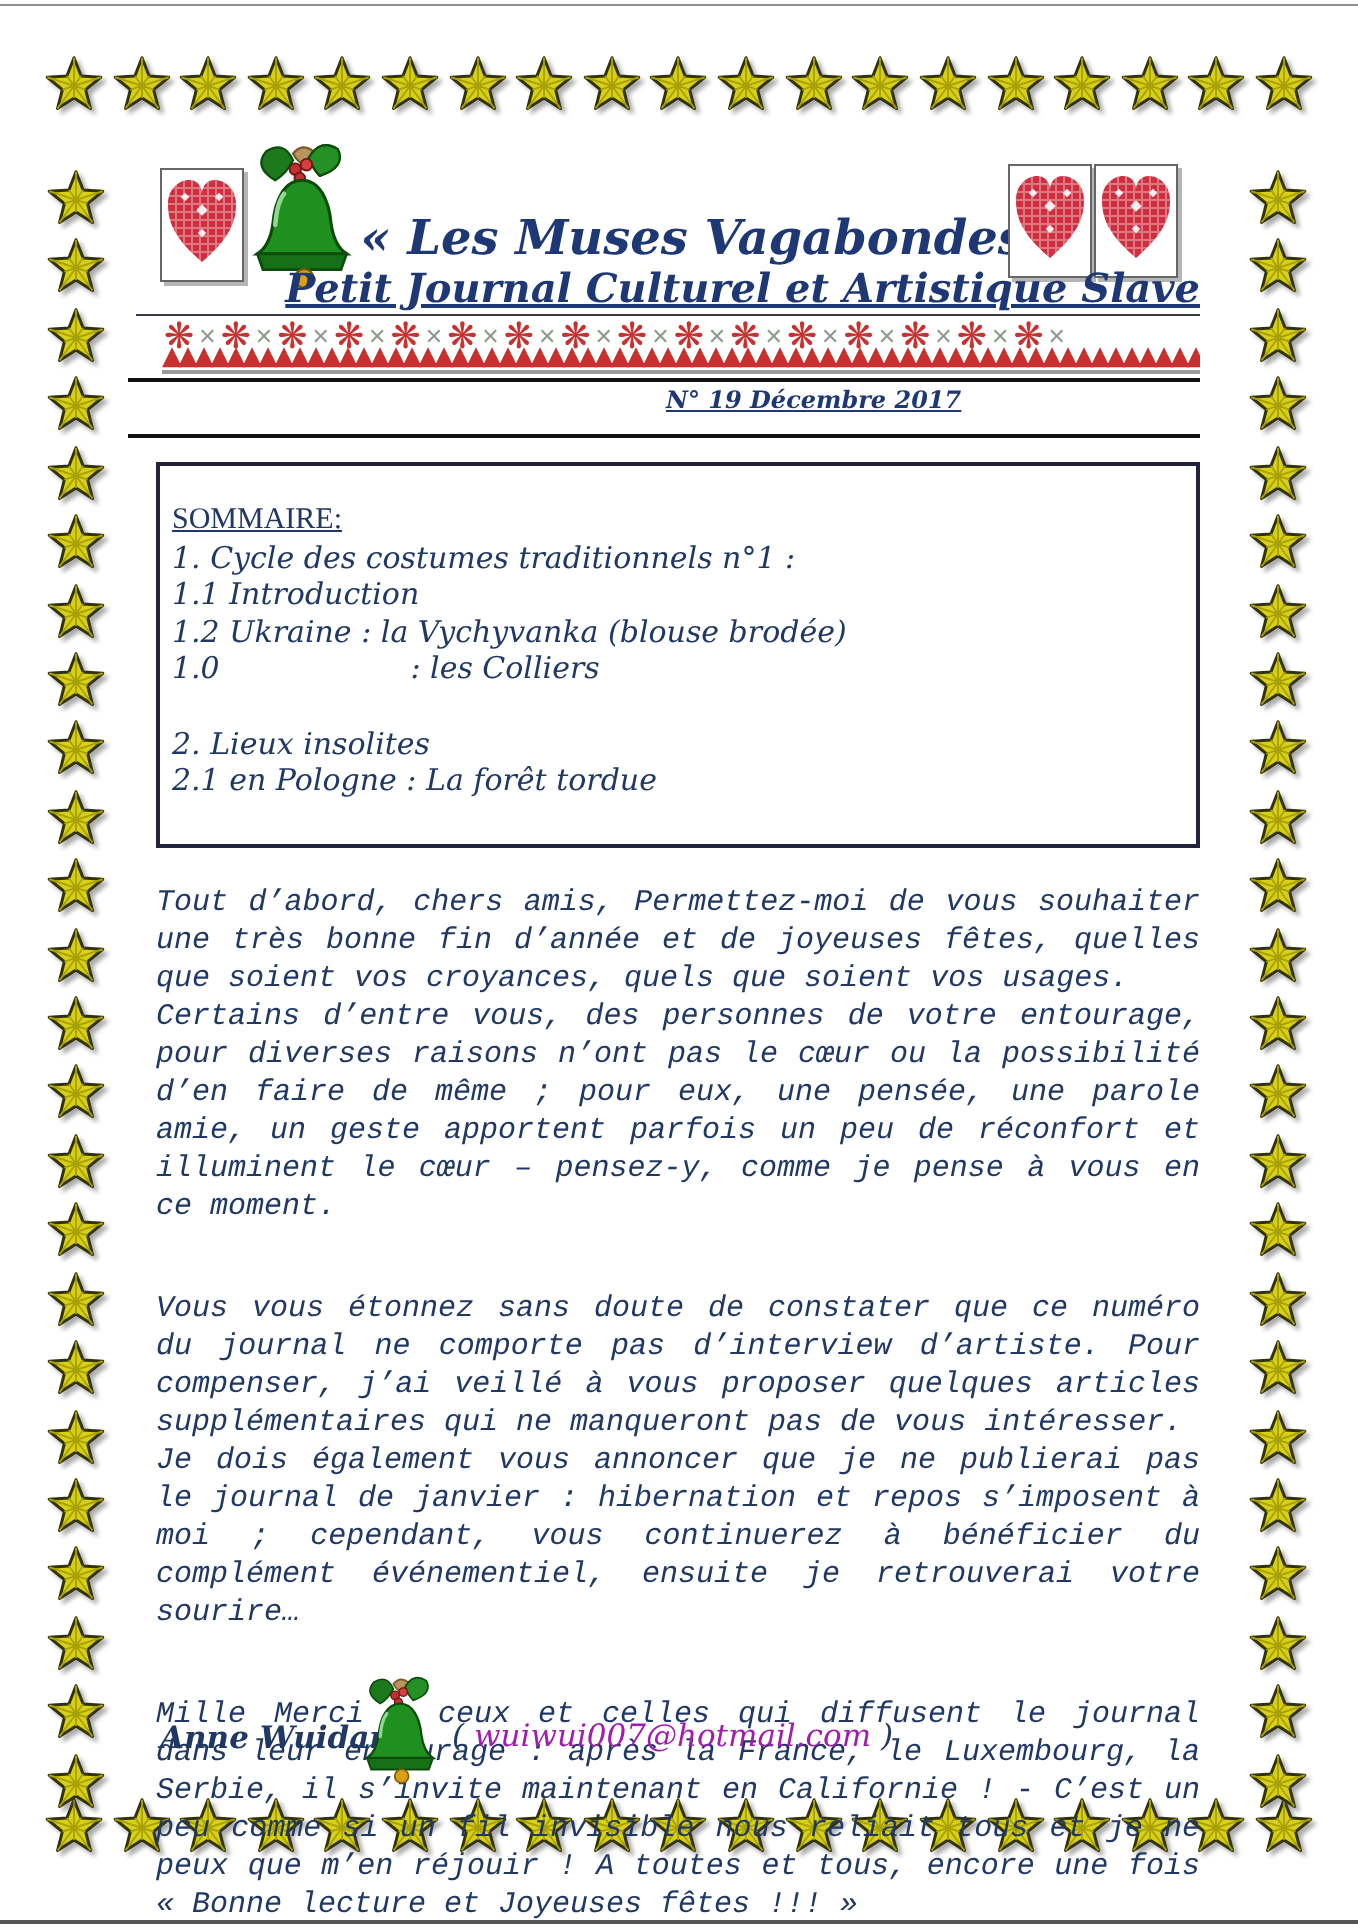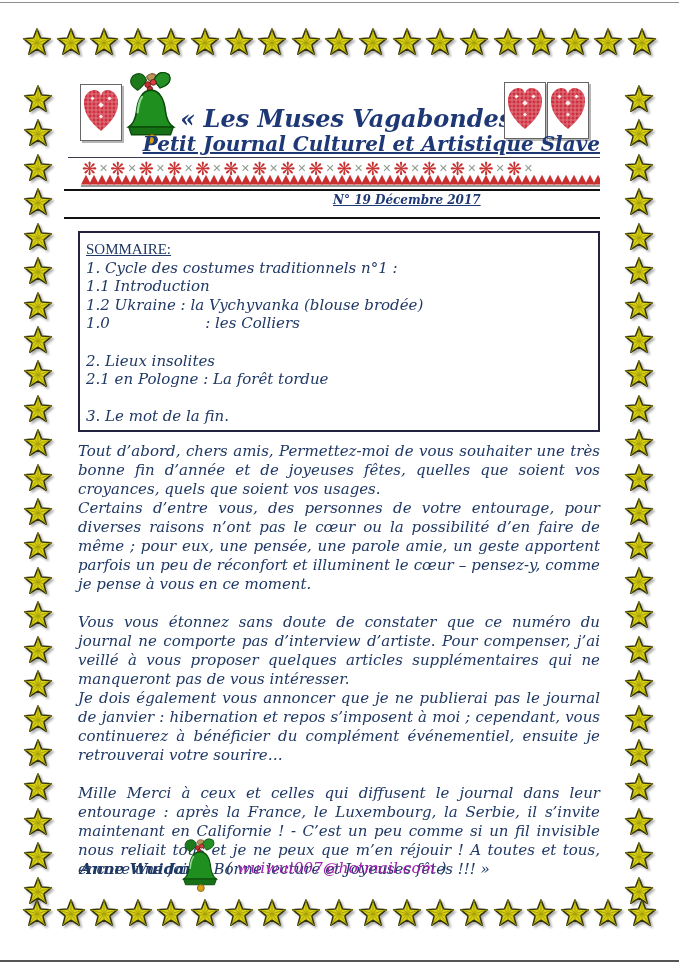--- a/index.html
+++ b/index.html
@@ -42,30 +42,30 @@
             color:#c93030;font-size:13px;line-height:12px;font-family:"DejaVu Sans",sans-serif;}
   .orn-gray-line{margin-top:0;border-top:2px solid #9a9a9a;}
 
   .rule-a{position:absolute;top:109px;left:-14px;right:0;border-top:2px solid #111;}
   .issue{position:absolute;top:113px;left:255px;font-size:12px;font-weight:bold;font-style:italic;
          color:#1e3876;text-decoration:underline;text-decoration-color:#1e3876;white-space:nowrap;}
   .rule-b{position:absolute;top:137px;left:-14px;right:0;border-top:2px solid #111;}
 
   
   .sommaire{position:absolute;top:151px;left:0;width:522px;box-sizing:border-box;
-            border:2px solid #23233f;padding:7px 8px 4px 6px;font-size:15px;line-height:18.6px;}
+            border:2px solid #23233f;padding:18px 8px 4px 6px;font-size:15px;line-height:18.6px;}
   .sommaire-heading{font-family:"Liberation Serif",serif;font-style:normal;font-size:15px;
                     text-decoration:underline;color:#1f3864;}
   .somline{min-height:18.6px;white-space:pre-wrap;font-style:italic;color:#1f3864;}
 
   
   .bodytext{position:absolute;top:362px;left:0;width:522px;font-size:15px;line-height:19px;
-            text-align:justify;font-style:italic;color:#1f3864;}
+            text-align:justify;font-style:italic;color:#1f3864;font-family:Liberation Mono, monospace;}
   .para{margin:0;}
-  .para.gap{margin-top:19px;}
+  .para.gap{margin-top:32px;}
 
   
   .signature{position:absolute;top:757px;left:0;width:522px;height:60px;font-size:15.5px;
              font-style:italic;color:#1f3864;}
   .sig-name{position:absolute;left:2px;top:22px;font-weight:bold;white-space:pre;}
   .bell-small{position:absolute;left:100px;top:0;width:44px;height:56px;}
   .sig-rest{position:absolute;left:148px;top:22px;white-space:pre;}
   .email-link{color:#a21caf;font-style:italic;cursor:pointer;margin-top:12px;}
 </style>
 </head>
@@ -543,21 +543,20 @@
     <div class="sommaire">
       <div class="sommaire-heading">SOMMAIRE:</div>
       <div class="somline">1. Cycle des costumes traditionnels n°1 :</div>
       <div class="somline">1.1 Introduction</div>
       <div class="somline">1.2 Ukraine : la Vychyvanka (blouse brodée)</div>
       <div class="somline">1.0                    : les Colliers</div>
       <div class="somline"></div>
       <div class="somline">2. Lieux insolites</div>
       <div class="somline">2.1 en Pologne : La forêt tordue</div>
       <div class="somline"></div>
-      <div class="somline">3. Le mot de la fin.</div>
     </div>
 
     <div class="bodytext">
       <p class="para">Tout d’abord, chers amis, Permettez-moi de vous souhaiter une très bonne fin d’année et de joyeuses fêtes, quelles que soient vos croyances, quels que soient vos usages.</p>
       <p class="para">Certains d’entre vous, des personnes de votre entourage, pour diverses raisons n’ont pas le cœur ou la possibilité d’en faire de même ; pour eux, une pensée, une parole amie, un geste apportent parfois un peu de réconfort et illuminent le cœur – pensez-y, comme je pense à vous en ce moment.</p>
       <p class="para gap">Vous vous étonnez sans doute de constater que ce numéro du journal ne comporte pas d’interview d’artiste. Pour compenser, j’ai veillé à vous proposer quelques articles supplémentaires qui ne manqueront pas de vous intéresser.</p>
       <p class="para">Je dois également vous annoncer que je ne publierai pas le journal de janvier : hibernation et repos s’imposent à moi ; cependant, vous continuerez à bénéficier du complément événementiel, ensuite je retrouverai votre sourire…</p>
       <p class="para gap">Mille Merci à ceux et celles qui diffusent le journal dans leur entourage : après la France, le Luxembourg, la Serbie, il s’invite maintenant en Californie ! - C’est un peu comme si un fil invisible nous reliait tous et je ne peux que m’en réjouir ! A toutes et tous, encore une fois « Bonne lecture et Joyeuses fêtes !!! »</p>
     </div>
 

